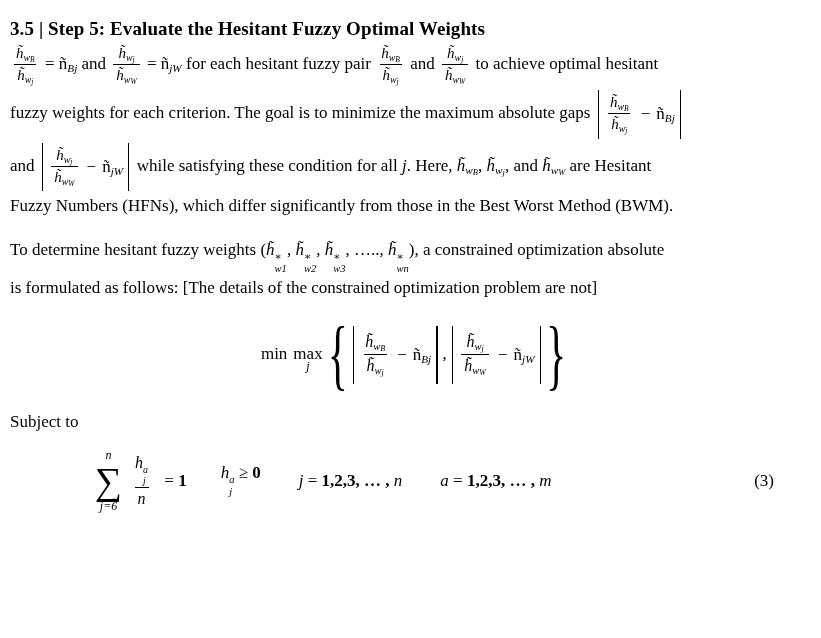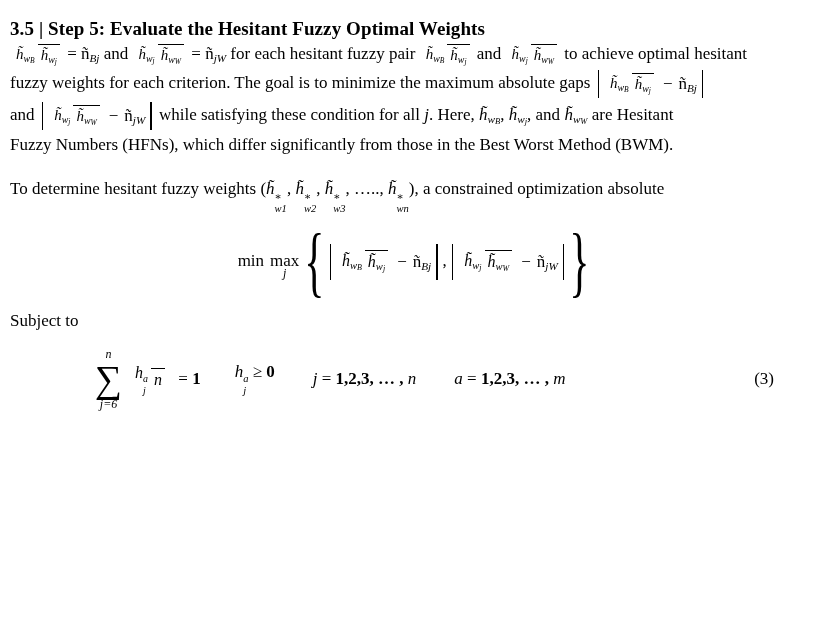--- a/index.html
+++ b/index.html
@@ -21,21 +21,21 @@
   #formula{margin-top:26px;text-align:center;font-family:Liberation Serif, serif;}
   #subject{margin-top:28px;}
   #eq3{margin-top:16px;display:flex;align-items:center;padding-left:85px;padding-right:45px;}
 
   .mi{font-style:italic;}
   .up{font-style:normal;}
   .sb1{font-size:0.66em;vertical-align:-0.28em;}
   .sb2{font-size:0.5em;vertical-align:-0.5em;}
 
   
-  .frac{display:inline-flex;flex-direction:row;align-items:center;vertical-align:middle;
+  .frac{display:inline-flex;flex-direction:column;align-items:center;vertical-align:middle;
         font-size:15px;line-height:1.25;margin:0 3px;text-align:center;}
   .frac .num{padding:0 3px 0 3px;}
   .frac .den{border-top:1.2px solid #000;padding:1px 3px 0 3px;}
 
   
   .abs{display:inline-flex;align-items:stretch;vertical-align:middle;margin:0 3px;}
   .abs .vbar{width:1.4px;background:#000;}
   .abs .inner{display:inline-flex;align-items:center;padding:3px 5px;}
   .abs .minus{margin:0 6px;}
   .nterm{display:inline-block;white-space:nowrap;}
@@ -127,20 +127,21 @@
           </span></span><span>, </span><span class="nterm"><span class="mi">h̃</span><span class="ss">
             <span class="sup up">∗</span>
             <span class="sub">w2</span>
           </span></span><span>, </span><span class="nterm"><span class="mi">h̃</span><span class="ss">
             <span class="sup up">∗</span>
             <span class="sub">w3</span>
           </span></span><span>, </span><span>…..</span><span>, </span><span class="nterm"><span class="mi">h̃</span><span class="ss">
             <span class="sup up">∗</span>
             <span class="sub">wn</span>
           </span></span><span>), a constrained optimization absolute</span></div>
+    <div class="line">is formulated as follows: [The details of the constrained optimization problem are not]</div>
   </div>
 
   <div id="formula"><span class="up">min</span><span class="maxstack up"><span>max</span><span class="msub">j</span></span><span class="brace">{</span><span class="abs">
         <span class="vbar"></span>
         <span class="inner">
           <span class="frac">
             <span class="num"><span class="mi">h̃</span><span class="sb1 mi">w</span><span class="sb2 mi">B</span></span>
             <span class="den"><span class="mi">h̃</span><span class="sb1 mi">w</span><span class="sb2 mi">j</span></span>
           </span>
           <span class="minus">−</span>

